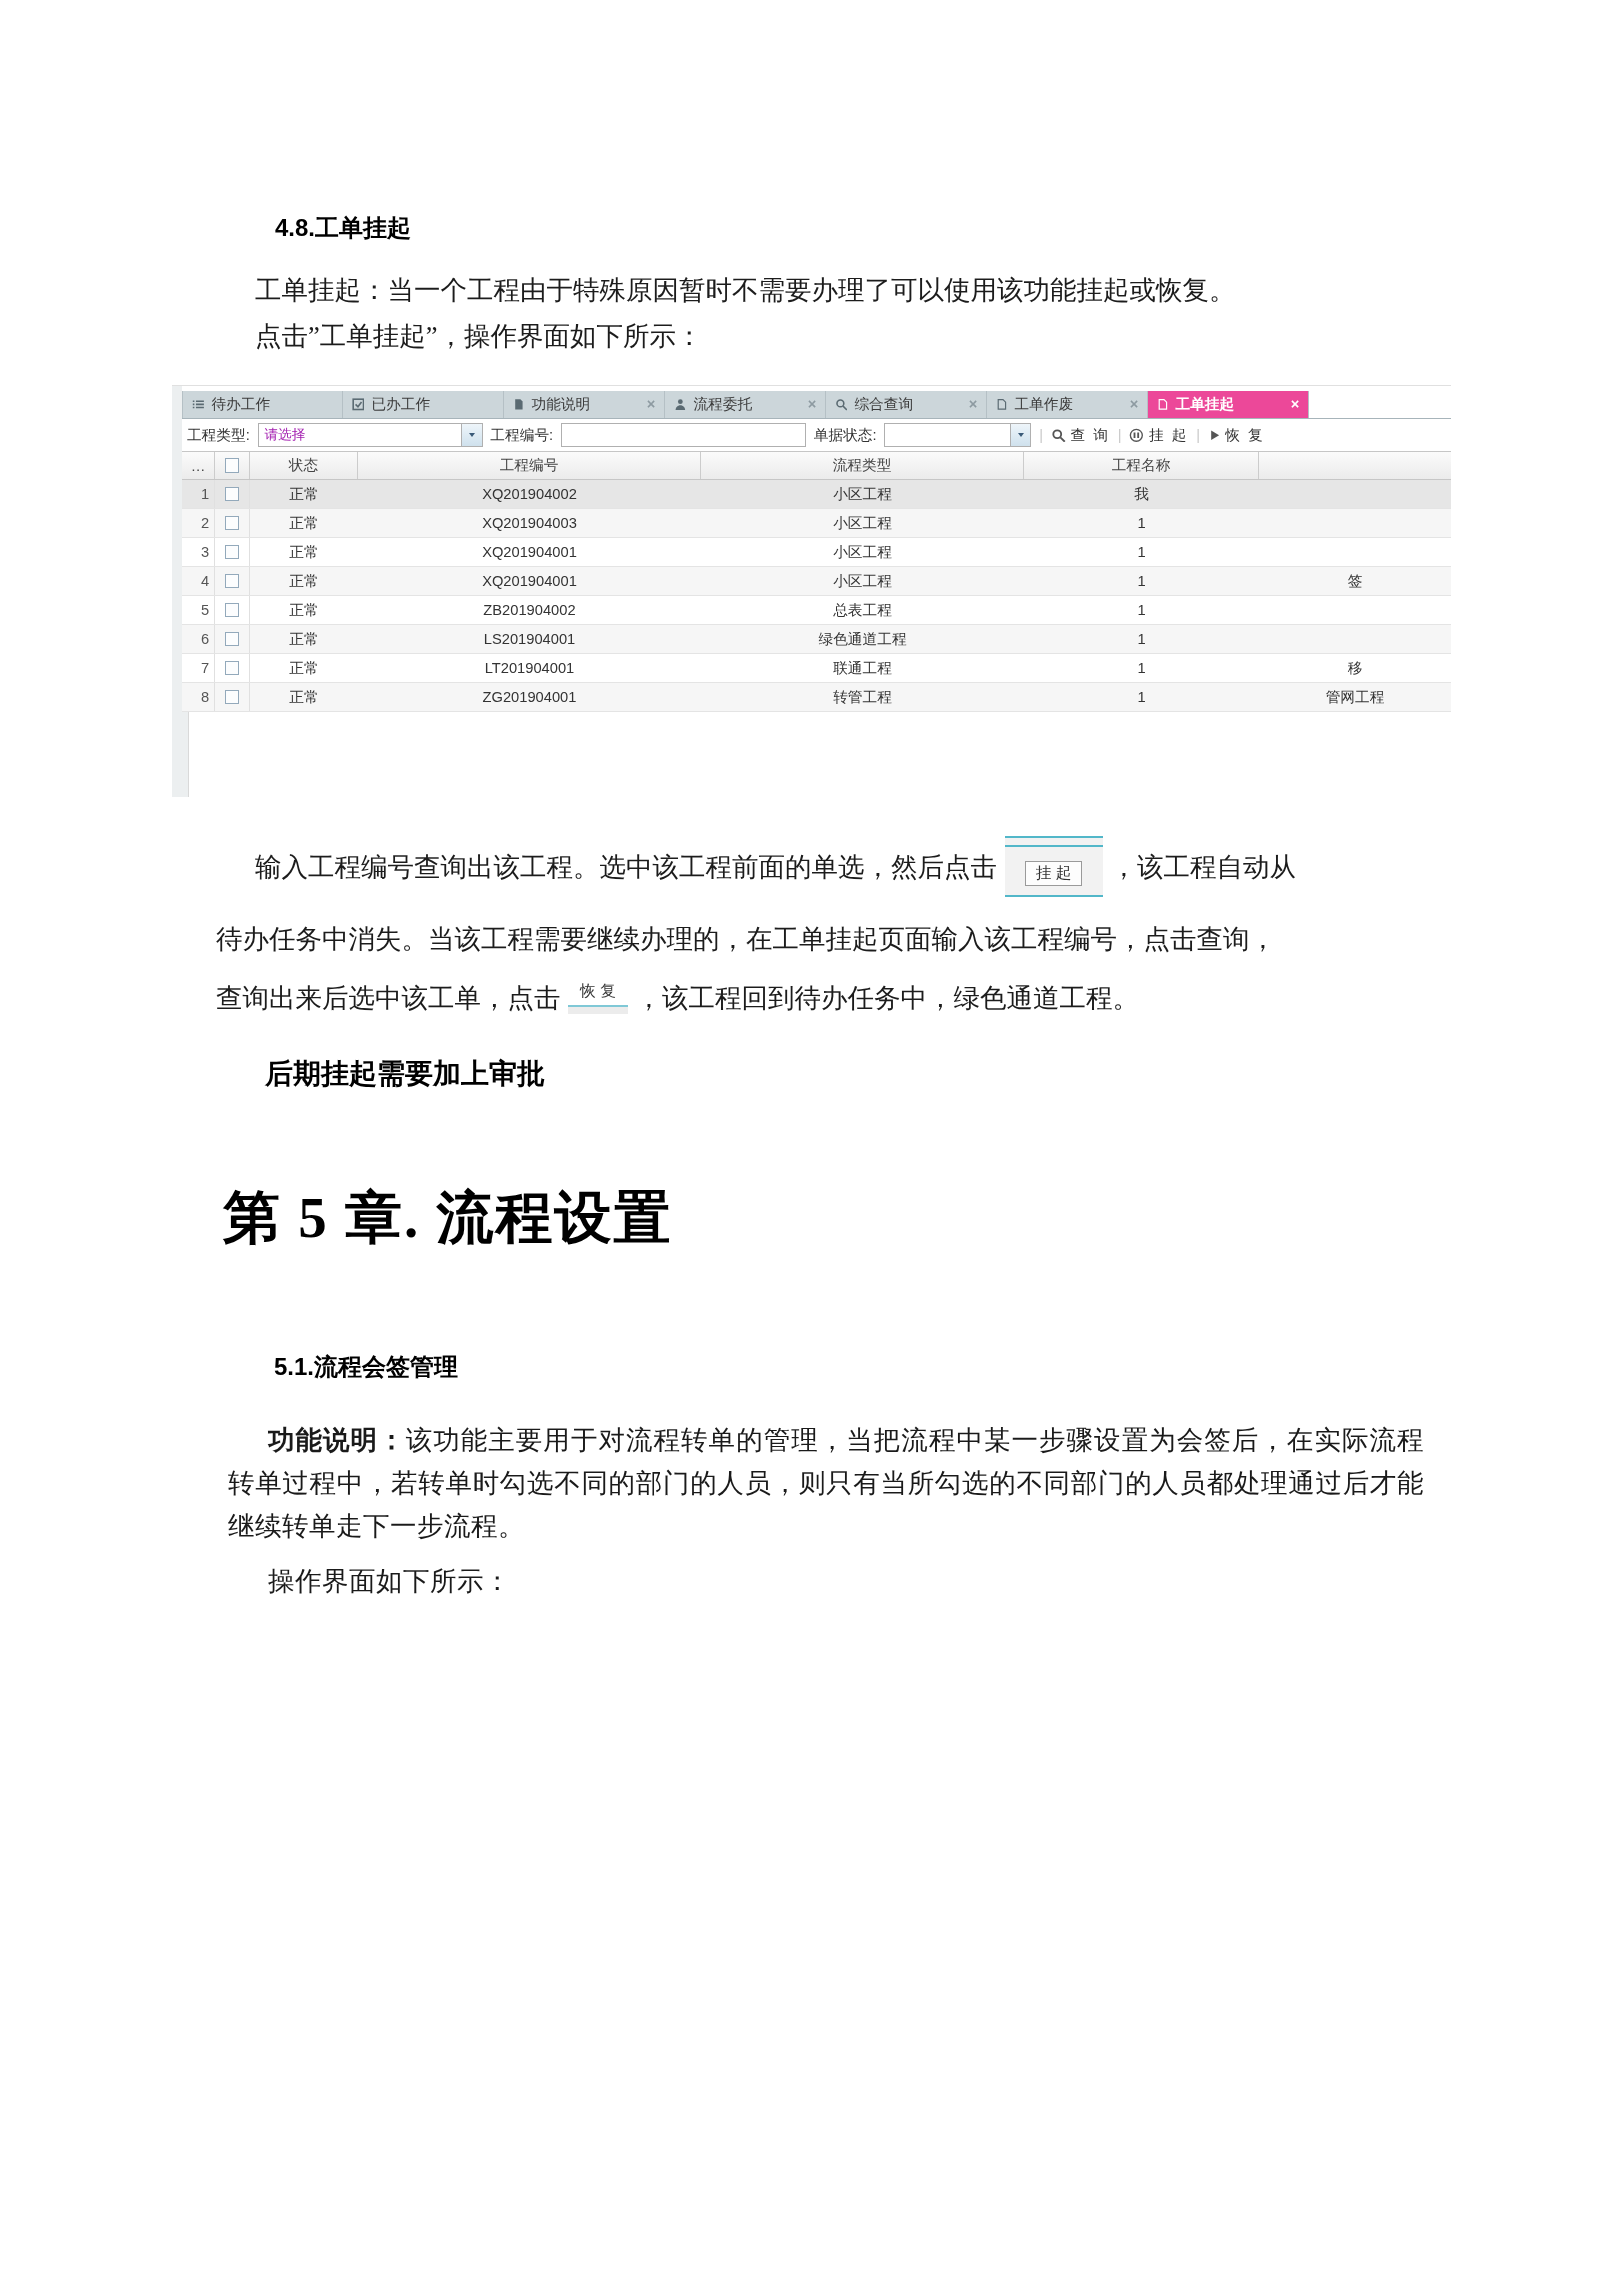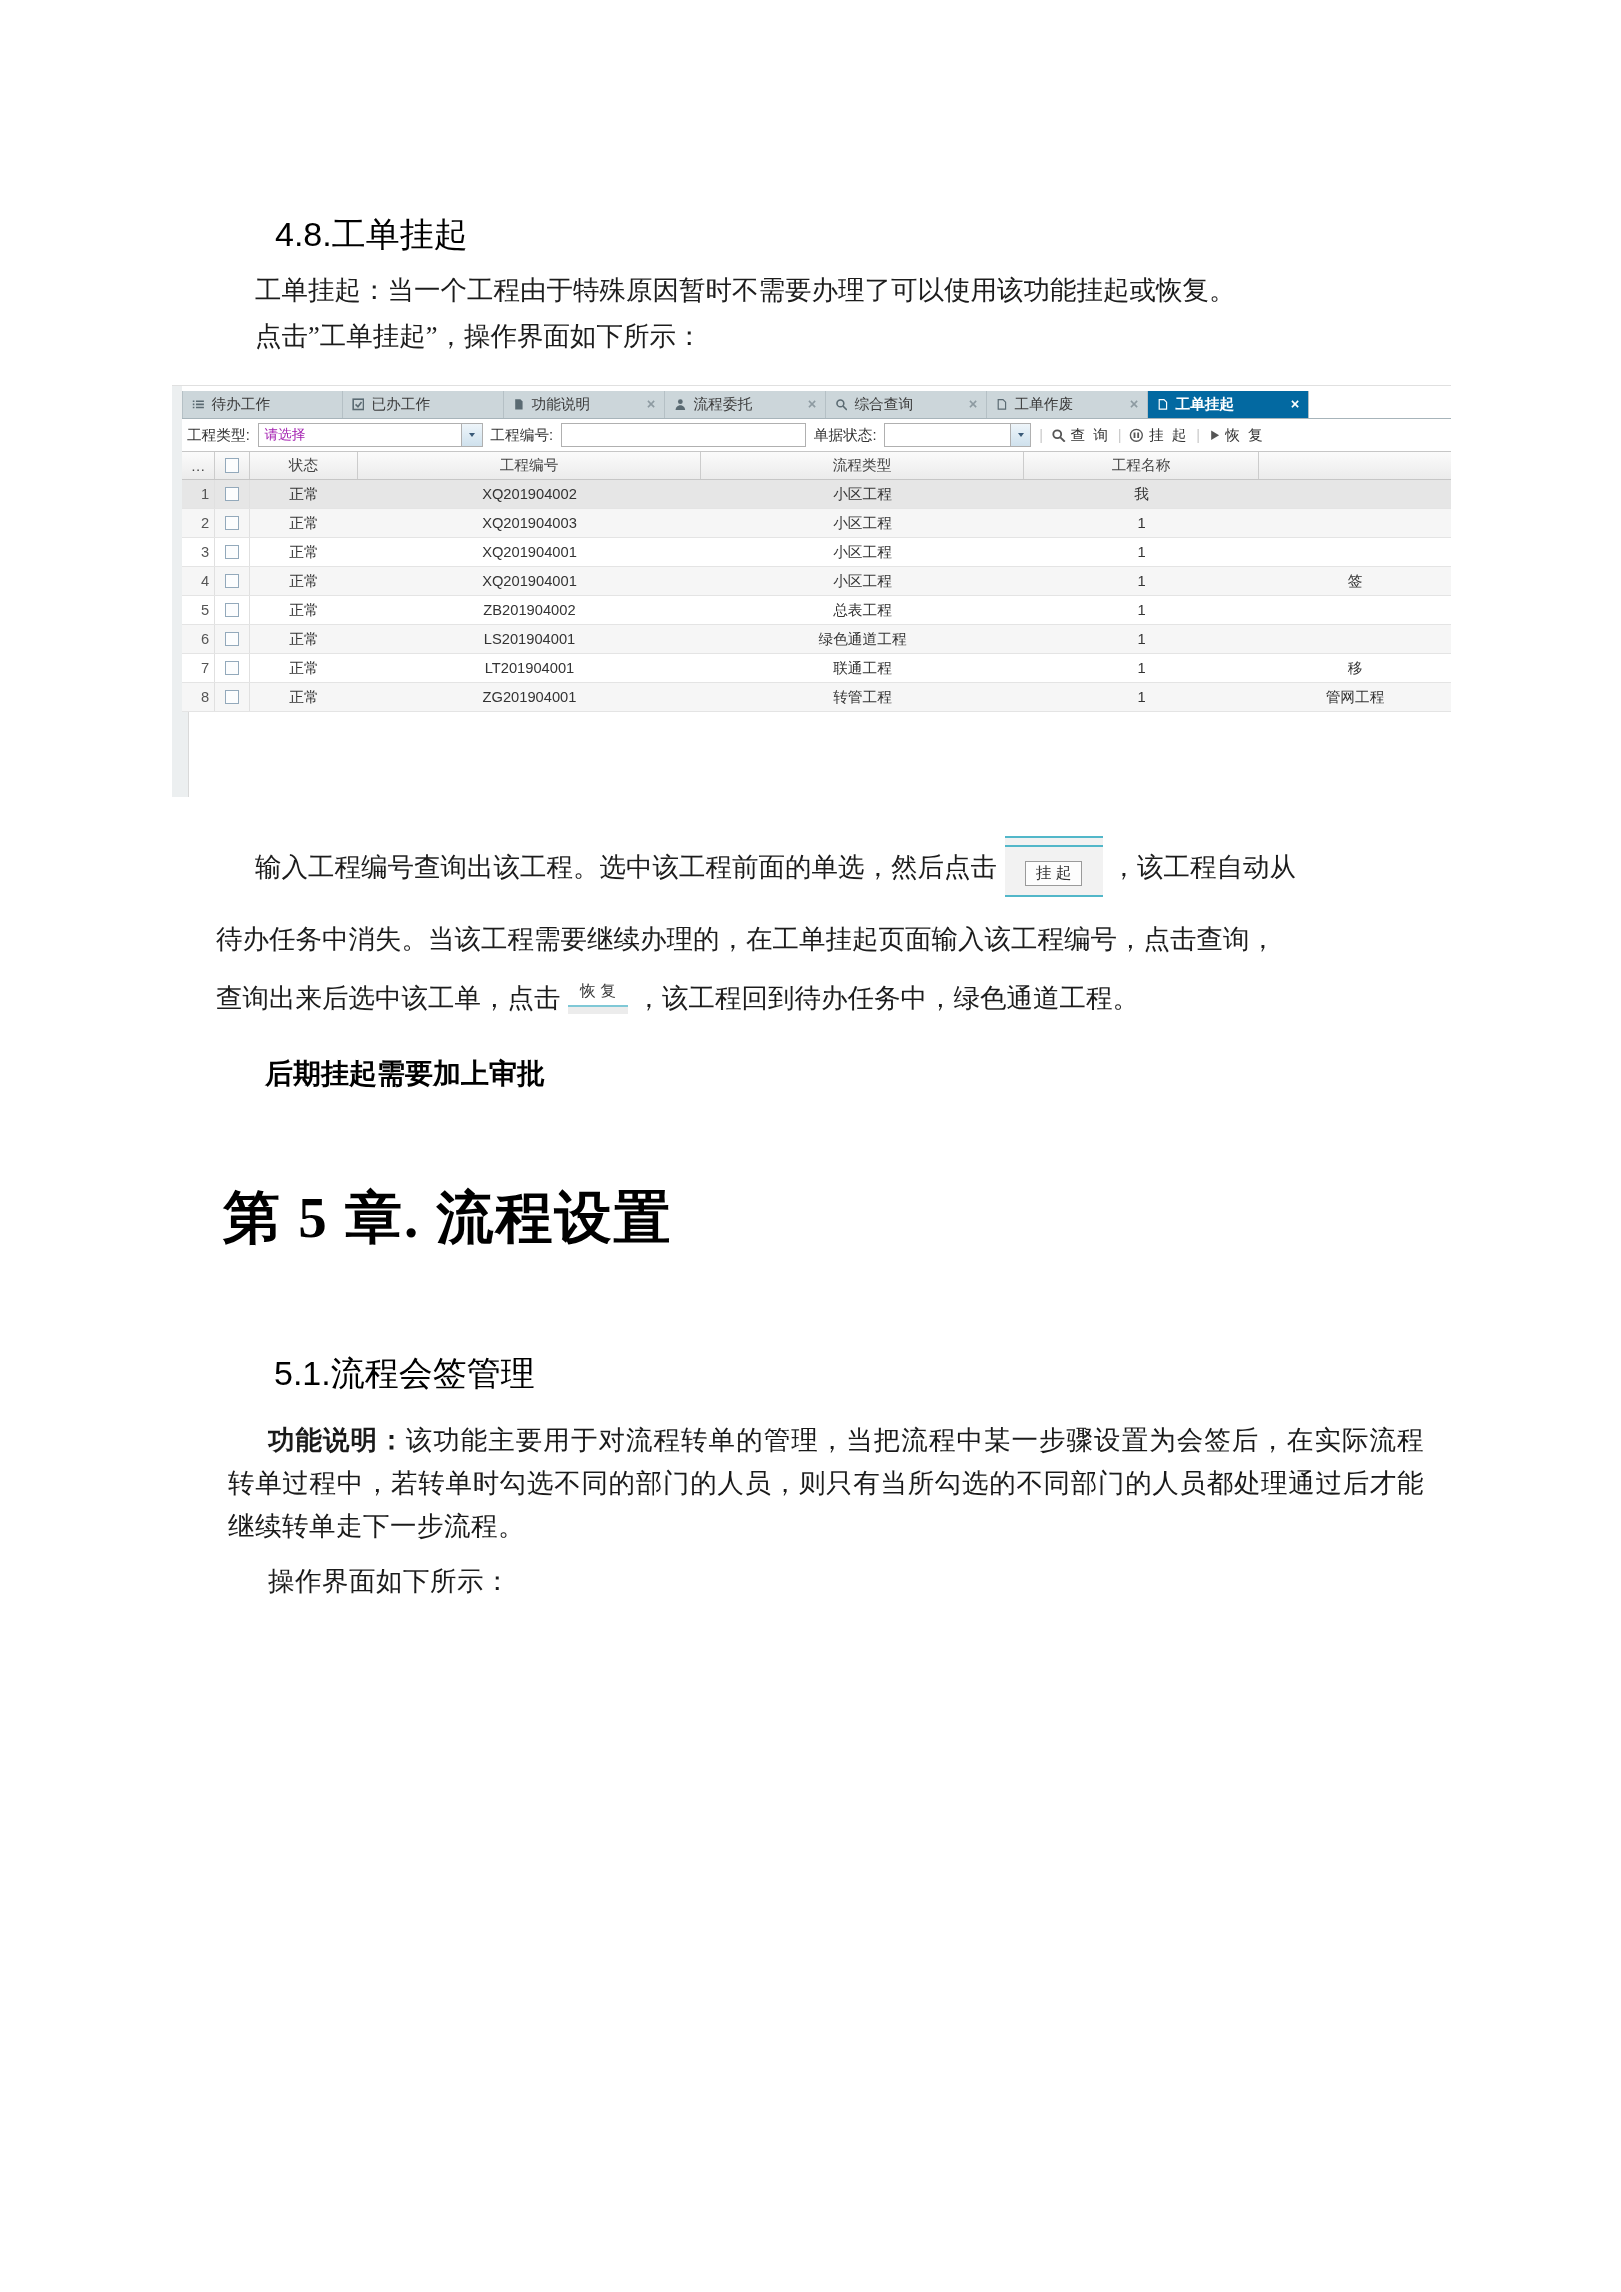--- a/index.html
+++ b/index.html
@@ -1,21 +1,21 @@
 <!DOCTYPE html>
 <html><head>
 <meta charset="utf-8">
 <style>
   html,body{margin:0;padding:0;background:#888;}
   .page{position:relative;width:1621px;height:2293px;background:#ffffff;margin:0 auto;overflow:hidden;
         font-family:"Liberation Serif", serif;color:#1a1a1a;}
   .abs{position:absolute;}
 
   
-  .h-sub{font-family:"Liberation Sans", sans-serif;font-weight:normal;font-size:34px;color:#000;}
+  .h-sub{font-family:"Liberation Sans", sans-serif;font-weight:bold;font-size:24px;color:#000;}
   .body-line{font-size:26.5px;line-height:46px;color:#1c1c1c;white-space:nowrap;}
   .note-bold{font-weight:bold;font-size:28px;color:#000;}
   .h-chapter{font-weight:bold;font-size:57px;color:#000;letter-spacing:2px;}
   .para-just{font-size:26.5px;line-height:43px;text-align:justify;letter-spacing:0.5px;}
   .para-just p{margin:12px;text-indent:40px;}
   .inline-row{display:flex;align-items:center;font-size:26.5px;color:#1c1c1c;white-space:nowrap;}
 
   
   .snip1{display:inline-block;width:88px;margin:0 7.8px;background:#f2f2f2;text-align:center;
          border-top:2px solid #52b7c9;border-bottom:2px solid #52b7c9;padding:6.9px 4.9px 8.8px;}
@@ -30,21 +30,21 @@
   .shot{background:#ffffff;border-top:1px solid #e0e0e0;font-family:"Liberation Sans", sans-serif;}
   .shot .strip{position:absolute;left:0;top:0;width:15.7px;height:100%;background:#eceff0;border-right:1px solid #d9d9d9;}
   .shot .main{position:absolute;left:10px;top:0;right:0;height:100%;}
 
   .tabbar{height:33px;display:flex;background:#fff;border-bottom:1px solid #a7b4ba;padding-top:4.9px;box-sizing:border-box;}
   .tab{width:161px;box-sizing:border-box;display:flex;align-items:center;gap:6.9px;padding:0 8.8px;
        background:#ccd6da;border-right:1px solid #b5c0c5;font-size:14.7px;color:#3b3b3b;cursor:default;}
   .tab:first-child{border-left:1px solid #b5c0c5;}
   .tab .ticon{display:flex;color:#5a6a72;}
   .tab .x{margin-left:auto;color:#8d9aa1;font-weight:bold;font-size:14.7px;line-height:1;}
-  .tab.active{background:#0369a1;color:#fff;font-weight:bold;}
+  .tab.active{background:#ec4899;color:#fff;font-weight:bold;}
   .tab.active .ticon,.tab.active .x{color:#fff;}
 
   .toolbar{height:32px;display:flex;align-items:center;gap:7.8px;padding-left:4.9px;font-size:14.7px;color:#333;background:#fff;}
   .combo{display:flex;height:23.5px;box-sizing:border-box;border:1px solid #b0b0b0;background:#fff;align-items:stretch;}
   .combo .val{flex:1;display:flex;align-items:center;padding:0 5.9px;font-size:13.7px;color:#a21caf;}
   .combo .dd{width:19.6px;background:linear-gradient(#eef5fa,#cfe1ed);border-left:1px solid #b0b0b0;
              display:flex;align-items:center;justify-content:center;}
   .tri{width:0;height:0;border-left:3.9px solid transparent;border-right:3.9px solid transparent;border-top:4.9px solid #3a5a78;}
   .tbox{width:245px;height:23.5px;box-sizing:border-box;border:1px solid #b0b0b0;background:#fff;}
   .tbtn{display:flex;align-items:center;gap:4.9px;color:#333;letter-spacing:2px;cursor:default;}

